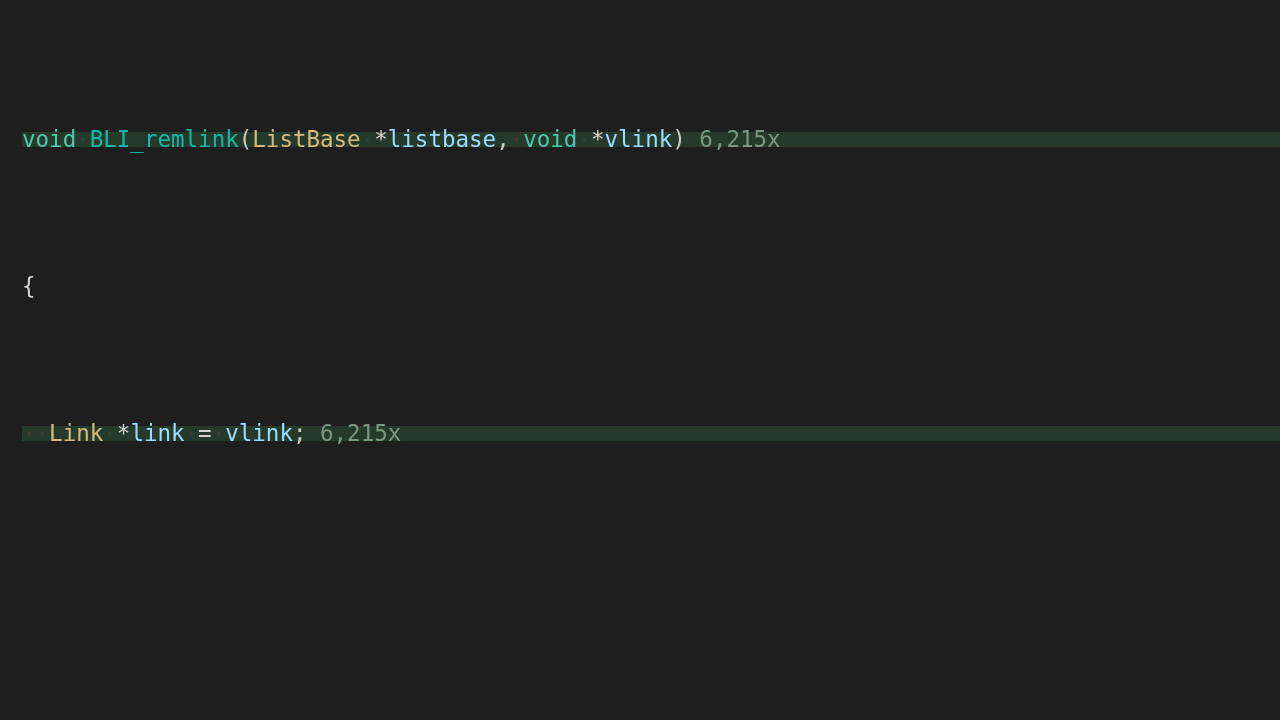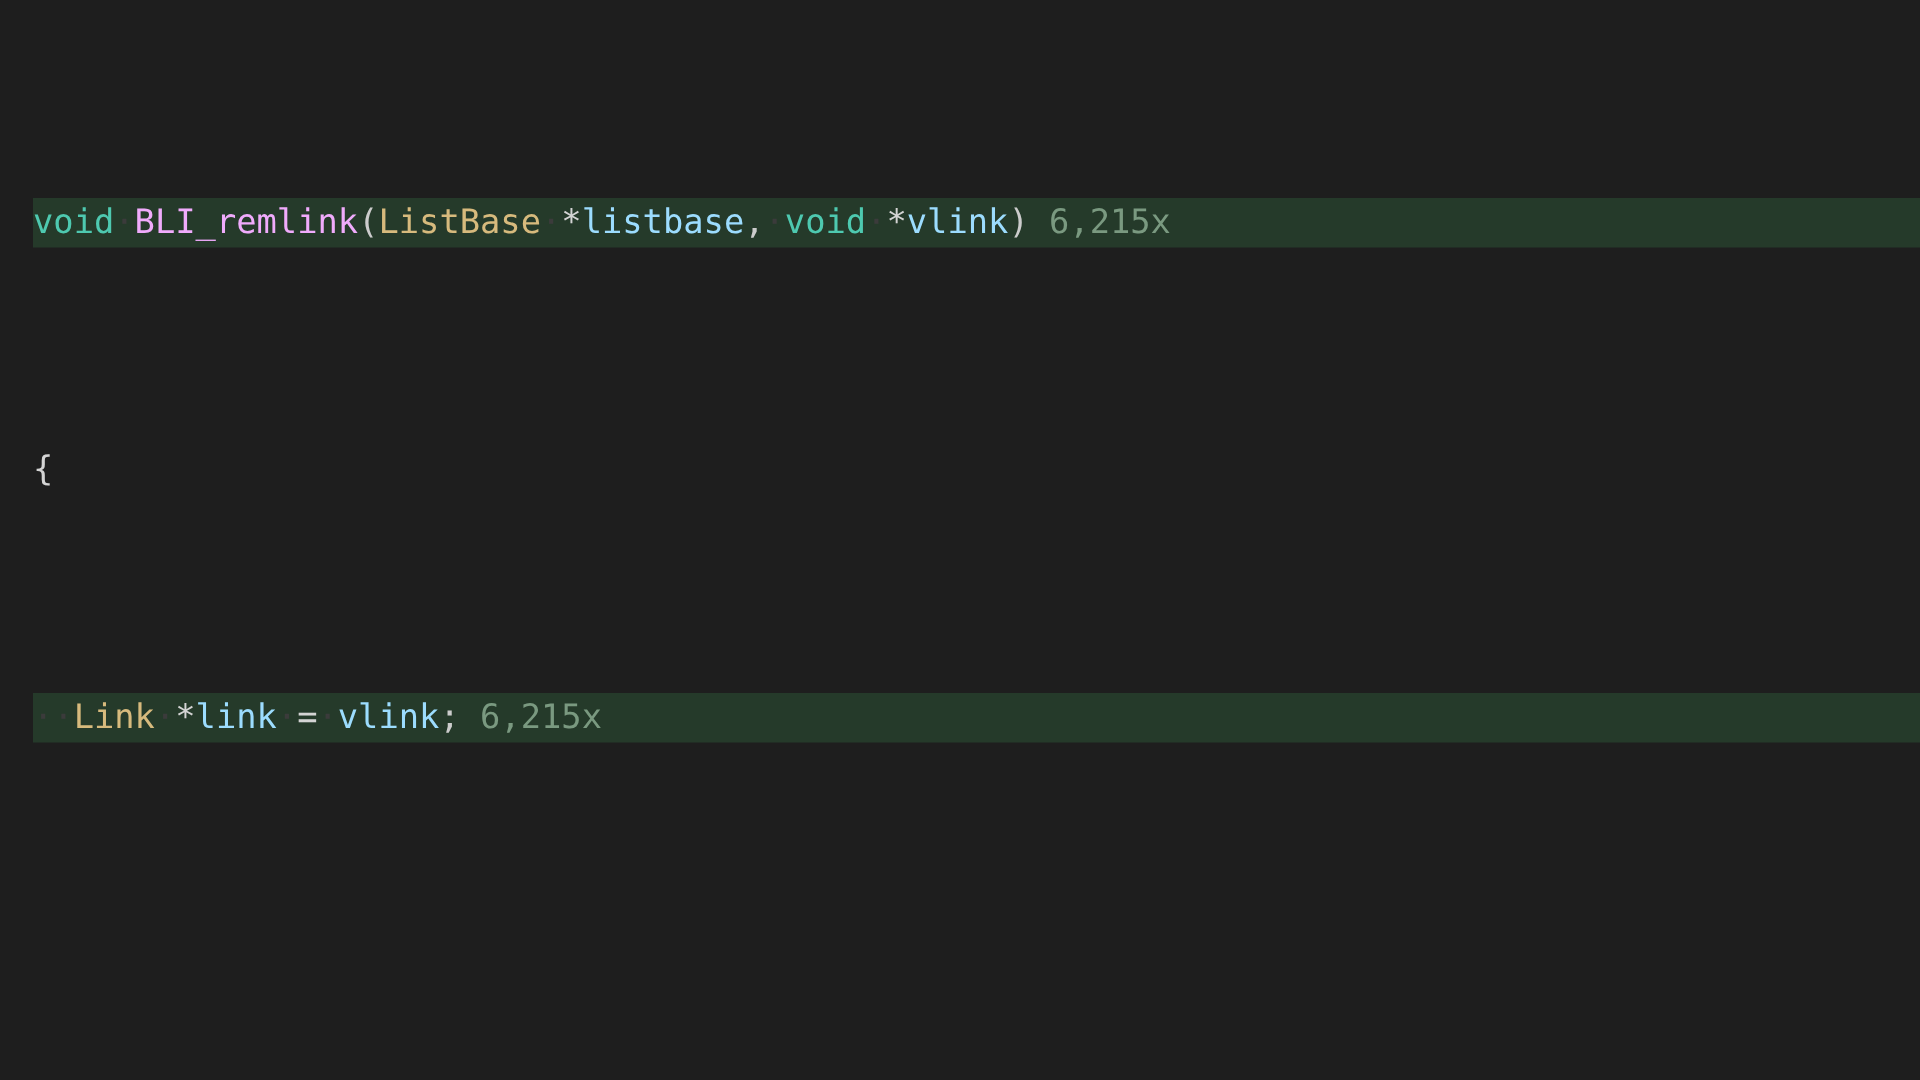--- a/index.html
+++ b/index.html
@@ -23,31 +23,31 @@
   }
   .editor::before {
     content: "";
     position: absolute;
     left: 0; top: 0;
     width: 22px;
     height: 100%;
     background: #1e1e1e;
   }
   .line {
-    height: 33px;
+    height: 15px;
     display: flex;
     align-items: center;
   }
   .hl {
     background: #253a2a;
     width: 100%;
   }      
   .typ { color: #4ec9b0; }      
   .typ2{ color: #d7ba7d; }      
-  .fn  { color: #f0abfc; }      
+  .fn  { color: #14b8a6; }      
   .id  { color: #9cdcfe; }      
   .op  { color: #d4d4d4; }
   .pun { color: #cccccc; }
   .cnt { color: #7a9980; }
   .ws  { color: #3b3b3b; }
   .brace { color: #d4d4d4; }
 </style>
 </head>
 <body>
 

